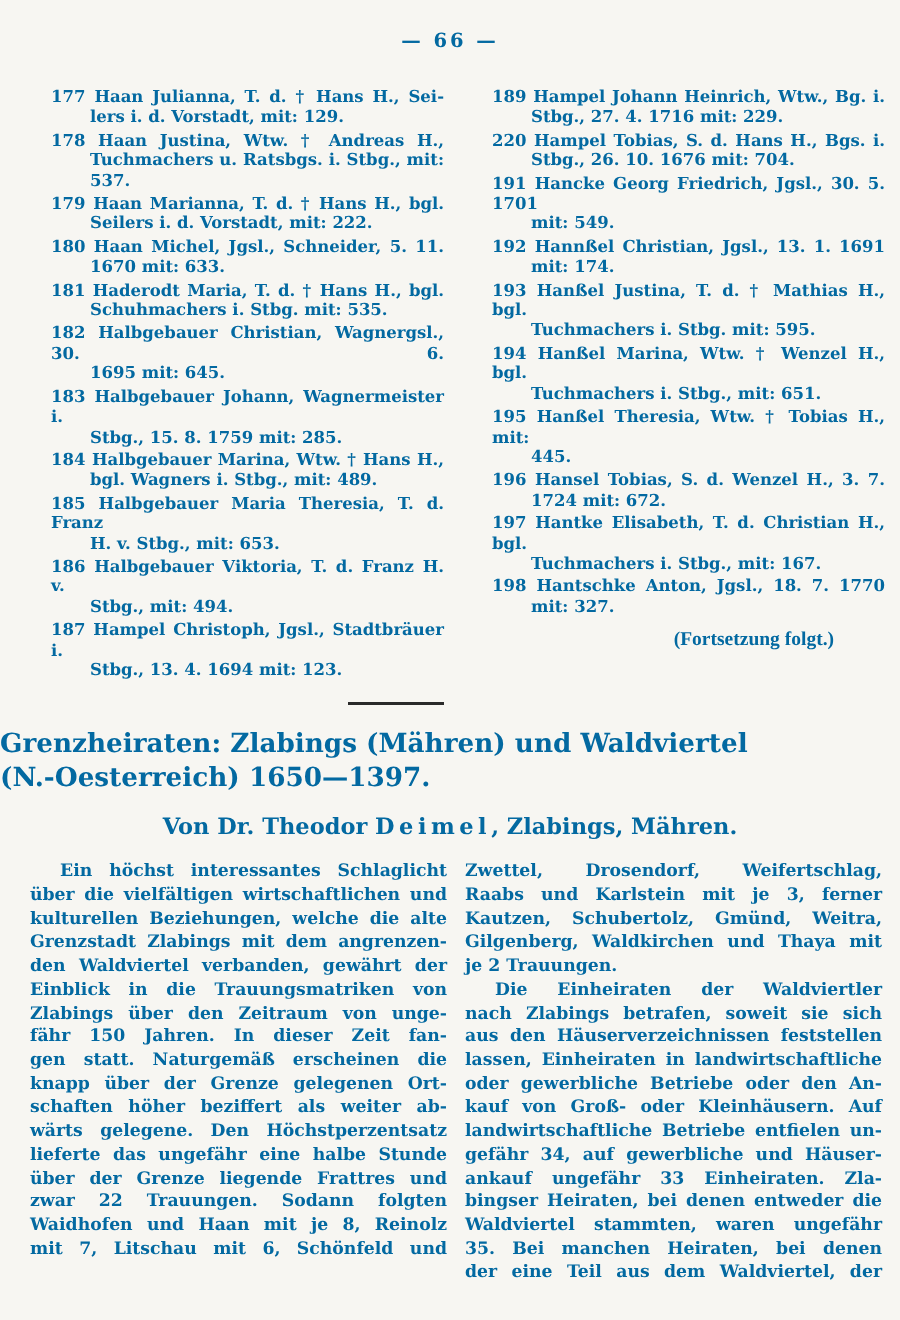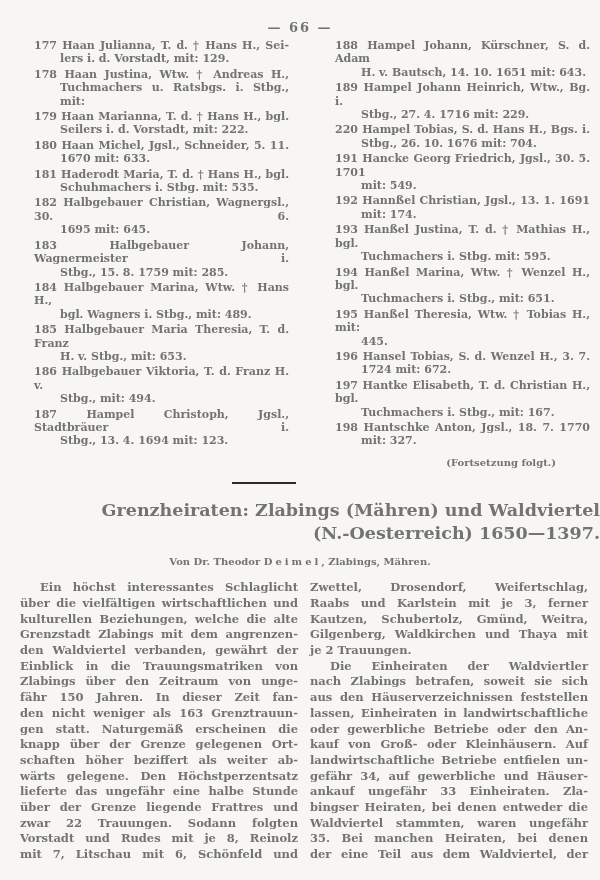--- a/index.html
+++ b/index.html
@@ -1,67 +1,68 @@
 <!DOCTYPE html>
 <html><head>
 <meta charset="utf-8">
 <style>
   html,body{margin:0;padding:0;}
   .page{
     width:600px;height:880px;
     background:#f7f6f2;
-    color:#737373;
+    color:#0369a1;
     font-family:"DejaVu Serif", serif;
     overflow:hidden;
     position:relative;
     box-sizing:border-box;
   }
   .pageno{
     text-align:center;
     padding-top:20px;
     font-weight:bold;
     font-size:13px;
     letter-spacing:2px;
   }
   
   .register{
     display:flex;
-    margin-top:4px;
+    margin-top:23px;
     padding:0 10px 0 34px;
-    gap:46px;
+    gap:32px;
   }
   .reg-col{width:264px;font-size:11px;line-height:13.4px;font-weight:bold;}
   .entry{margin-bottom:2px;}
   .e-line{text-align:justify;text-align-last:justify;}
   .e-line.last{text-align-last:left;}
   .e-line.cont{padding-left:26px;}
   .e-no{display:inline-block;min-width:23px;}
   .fortsetzung{
     text-align:right;
     padding-right:34px;
     margin-top:8px;
     font-weight:bold;
-    font-size:10px;
+    font-size:13px;
+    font-family:Liberation Serif, serif;
   }
   
   .divider{
     width:64px;height:2px;background:#2a2a2a;
     margin:13px auto 0;
     transform:translateX(-36px);
   }
   .title{
-    text-align:right;
+    text-align:left;
     font-weight:bold;
     font-size:17.5px;
     line-height:23px;
     margin-top:15px;
   }
   .byline{
     text-align:center;
-    font-size:10px;
+    font-size:15px;
     font-weight:bold;
     margin-top:11px;
   }
   .byline .spaced{letter-spacing:3px;}
   .body-cols{
     display:flex;
     margin-top:13px;
     padding:0 12px 0 20px;
     gap:12px;
   }
@@ -79,20 +80,21 @@
 
   <div class="register">
     <div class="reg-col" id="reg-left">
         <div class="entry">
           <div class="e-line"><span class="e-no">177</span> <span>Haan Julianna, T. d. † Hans H., Sei-</span></div>
           <div class="e-line cont last">lers i. d. Vorstadt, mit: 129.</div>
         </div>
         <div class="entry">
           <div class="e-line"><span class="e-no">178</span> <span>Haan Justina, Wtw. † Andreas H.,</span></div>
           <div class="e-line cont">Tuchmachers u. Ratsbgs. i. Stbg., mit:</div>
+          <div class="e-line cont last">537.</div>
         </div>
         <div class="entry">
           <div class="e-line"><span class="e-no">179</span> <span>Haan Marianna, T. d. † Hans H., bgl.</span></div>
           <div class="e-line cont last">Seilers i. d. Vorstadt, mit: 222.</div>
         </div>
         <div class="entry">
           <div class="e-line"><span class="e-no">180</span> <span>Haan Michel, Jgsl., Schneider, 5. 11.</span></div>
           <div class="e-line cont last">1670 mit: 633.</div>
         </div>
         <div class="entry">
@@ -119,24 +121,20 @@
           <div class="e-line"><span class="e-no">186</span> <span>Halbgebauer Viktoria, T. d. Franz H. v.</span></div>
           <div class="e-line cont last">Stbg., mit: 494.</div>
         </div>
         <div class="entry">
           <div class="e-line"><span class="e-no">187</span> <span>Hampel Christoph, Jgsl., Stadtbräuer i.</span></div>
           <div class="e-line cont last">Stbg., 13. 4. 1694 mit: 123.</div>
         </div>
       </div>
     <div class="reg-col">
       <div id="reg-right">
-          <div class="entry">
-            <div class="e-line"><span class="e-no">188</span> <span>Hampel Johann, Kürschner, S. d. Adam</span></div>
-            <div class="e-line cont last">H. v. Bautsch, 14. 10. 1651 mit: 643.</div>
-          </div>
           <div class="entry">
             <div class="e-line"><span class="e-no">189</span> <span>Hampel Johann Heinrich, Wtw., Bg. i.</span></div>
             <div class="e-line cont last">Stbg., 27. 4. 1716 mit: 229.</div>
           </div>
           <div class="entry">
             <div class="e-line"><span class="e-no">220</span> <span>Hampel Tobias, S. d. Hans H., Bgs. i.</span></div>
             <div class="e-line cont last">Stbg., 26. 10. 1676 mit: 704.</div>
           </div>
           <div class="entry">
             <div class="e-line"><span class="e-no">191</span> <span>Hancke Georg Friedrich, Jgsl., 30. 5. 1701</span></div>
@@ -187,29 +185,28 @@
   <div class="body-cols">
     <div class="b-col" id="body-left">
         <div class="b-line para">Ein höchst interessantes Schlaglicht</div>
         <div class="b-line">über die vielfältigen wirtschaftlichen und</div>
         <div class="b-line">kulturellen Beziehungen, welche die alte</div>
         <div class="b-line">Grenzstadt Zlabings mit dem angrenzen-</div>
         <div class="b-line">den Waldviertel verbanden, gewährt der</div>
         <div class="b-line">Einblick in die Trauungsmatriken von</div>
         <div class="b-line">Zlabings über den Zeitraum von unge-</div>
         <div class="b-line">fähr 150 Jahren. In dieser Zeit fan-</div>
-        <div class="b-line">den nicht weniger als 163 Grenztrauun-</div>
         <div class="b-line">gen statt. Naturgemäß erscheinen die</div>
         <div class="b-line">knapp über der Grenze gelegenen Ort-</div>
         <div class="b-line">schaften höher beziffert als weiter ab-</div>
         <div class="b-line">wärts gelegene. Den Höchstperzentsatz</div>
         <div class="b-line">lieferte das ungefähr eine halbe Stunde</div>
         <div class="b-line">über der Grenze liegende Frattres und</div>
         <div class="b-line">zwar 22 Trauungen. Sodann folgten</div>
-        <div class="b-line">Vorstadt und Rudes mit je 8, Reinolz</div>
+        <div class="b-line">Waidhofen und Haan mit je 8, Reinolz</div>
         <div class="b-line">mit 7, Litschau mit 6, Schönfeld und</div>
       </div>
     <div class="b-col" id="body-right">
         <div class="b-line">Zwettel, Drosendorf, Weifertschlag,</div>
         <div class="b-line">Raabs und Karlstein mit je 3, ferner</div>
         <div class="b-line">Kautzen, Schubertolz, Gmünd, Weitra,</div>
         <div class="b-line">Gilgenberg, Waldkirchen und Thaya mit</div>
         <div class="b-line end">je 2 Trauungen.</div>
         <div class="b-line para">Die Einheiraten der Waldviertler</div>
         <div class="b-line">nach Zlabings betrafen, soweit sie sich</div>

